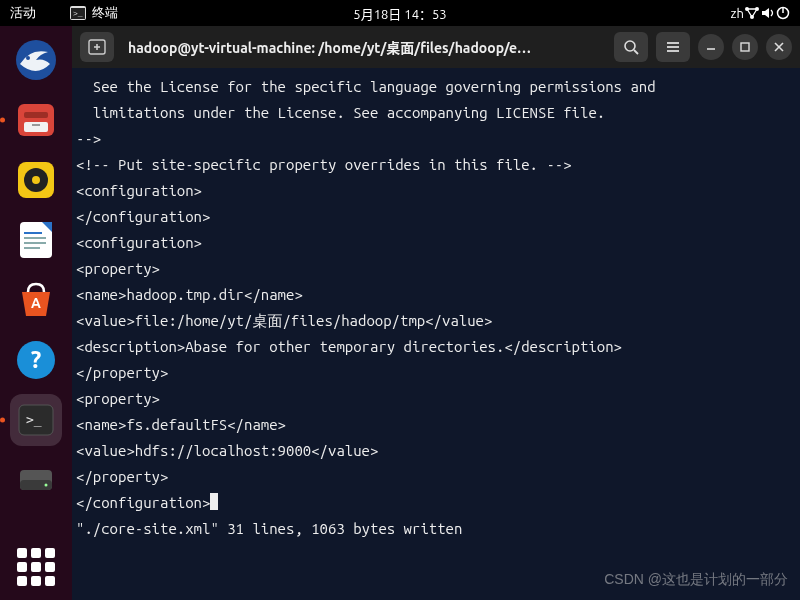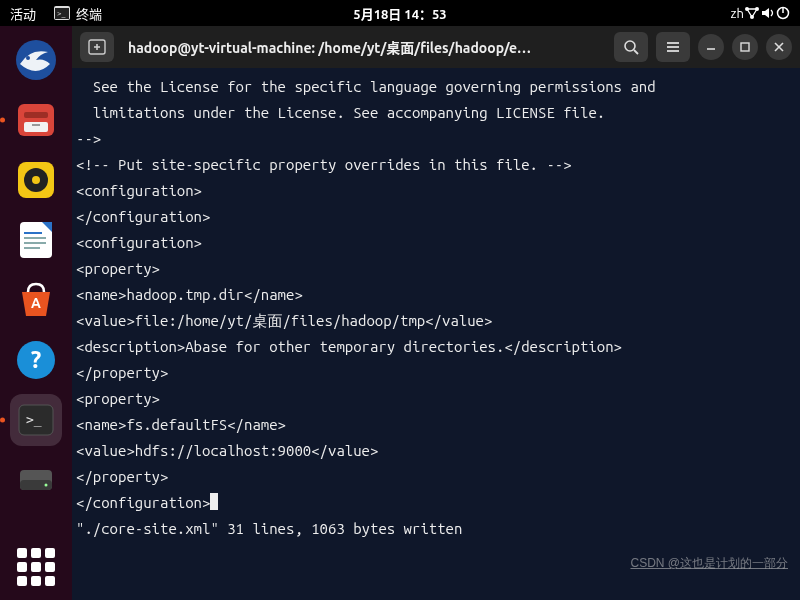--- a/index.html
+++ b/index.html
@@ -11,25 +11,24 @@
   }
   .topbar {
     height: 26px;
     background: #000;
     display: flex;
     align-items: center;
     padding: 0 10px;
     font-size: 13px;
     position: relative;
   }
-  .topbar .left { display: flex; gap: 18px; align-items: flex-start; }
+  .topbar .left { display: flex; gap: 34px; align-items: flex-start; font-family: Liberation Mono, monospace; }
   .topbar .center {
     position: absolute; left: 50%; transform: translateX(-50%);
     font-size: 13px;
-    font-weight: bold;
   }
   .topbar .right {
     margin-left: auto; display: flex; gap: 0; align-items: center;
   }
   .topbar .icon { display: inline-flex; }
   .desktop {
     display: flex;
     height: 574px;
     background: #3a0f2a;
   }
@@ -105,25 +104,24 @@
     position: relative;
   }
   .cursor {
     display: inline-block;
     width: 8px; height: 17px;
     background: #eee;
     vertical-align: -2px;
   }
   .watermark {
     position: absolute;
-    right: 12px; bottom: 24px;
+    right: 12px; bottom: 8px;
     color: rgba(200,200,200,0.55);
     font-family: sans-serif;
-    font-size: 12px;
-    text-decoration: underline;
+    font-size: 14px;
   }
 </style>
 </head>
 <body>
 
 <div class="topbar">
   <div class="left">
     <span>活动</span>
     <span style="display:flex;align-items:center;gap:6px;">
       <span class="icon">

